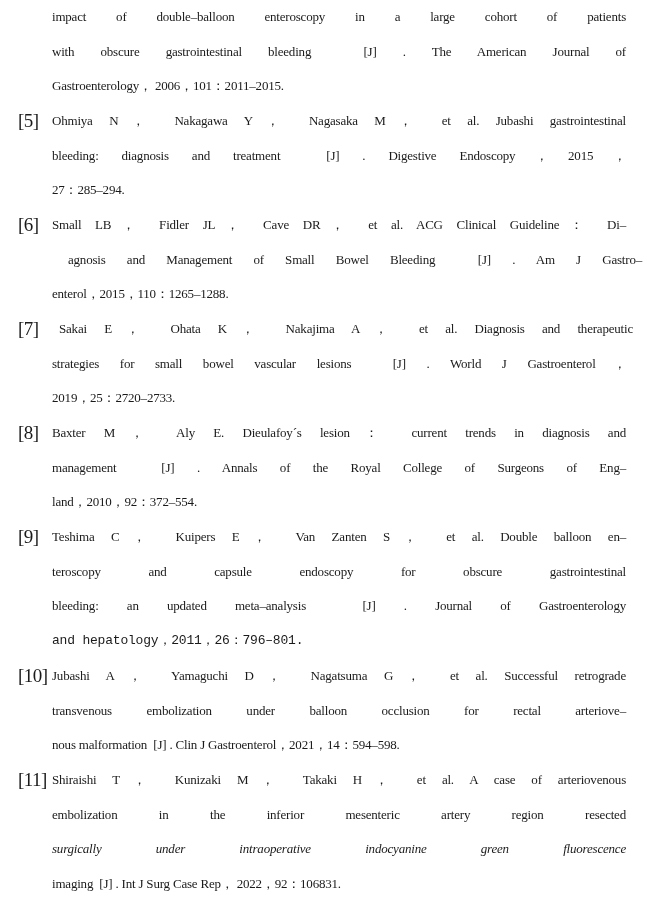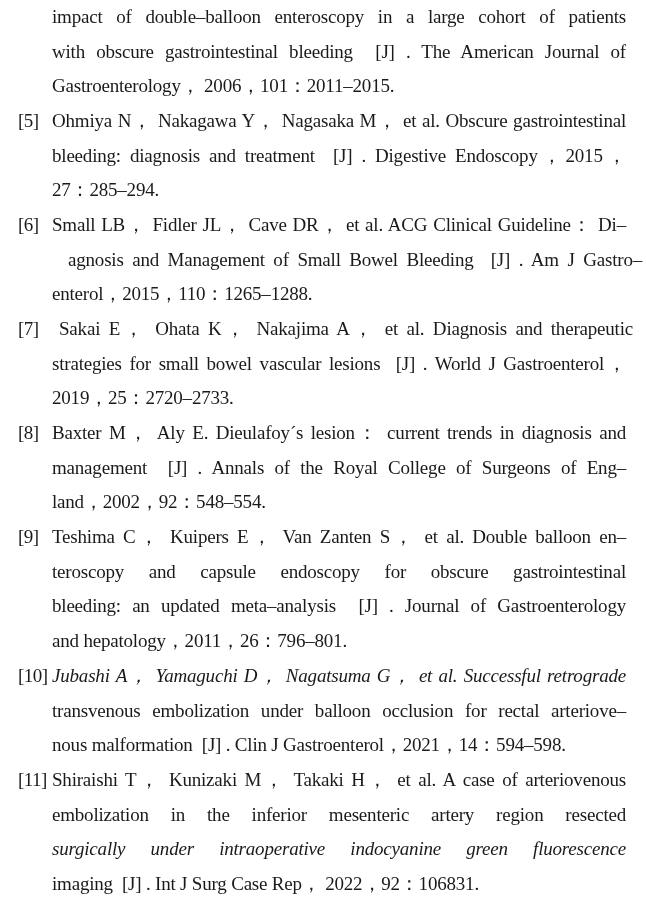--- a/index.html
+++ b/index.html
@@ -6,21 +6,21 @@
     body {
       width: 646px; height: 901px; overflow: hidden; position: relative;
       font-family: "Liberation Serif", "DejaVu Serif", serif;
       color: #1a1a1a;
     }
     .refs { position: absolute; left: 0; top: 0; width: 646px; }
     .line {
       position: absolute;
       height: 34.7px;
       line-height: 34.7px;
-      font-size: 19px;
+      font-size: 13px;
       white-space: nowrap;
       letter-spacing: -0.2px;
     }
     .line.just {
       text-align: justify;
       text-align-last: justify;
     }
     .num {
       position: absolute;
       left: 18px;
@@ -36,21 +36,21 @@
 <div class="refs">
 
   <div>
     <div class="line just" style="top:0px;left:52px;width:574px;">impact of double–balloon enteroscopy in a large cohort of patients</div>
     <div class="line just" style="top:34.7px;left:52px;width:574px;">with obscure gastrointestinal bleeding &nbsp;[J]&nbsp;. The American Journal of</div>
     <div class="line" style="top:69.4px;left:52px;">Gastroenterology， 2006，101：2011–2015.</div>
   </div>
 
   <div>
     <span class="num" style="top:104px;">[5]</span>
-    <div class="line just" style="top:104px;left:52px;width:574px;">Ohmiya N， Nakagawa Y， Nagasaka M， et al. Obscure gastrointestinal</div>
+    <div class="line just" style="top:104px;left:52px;width:574px;">Ohmiya N， Nakagawa Y， Nagasaka M， et al. Jubashi gastrointestinal</div>
     <div class="line just" style="top:138.7px;left:52px;width:574px;">bleeding: diagnosis and treatment &nbsp;[J]&nbsp;. Digestive Endoscopy，2015，</div>
     <div class="line" style="top:173.4px;left:52px;">27：285–294.</div>
   </div>
 
   <div>
     <span class="num" style="top:208px;">[6]</span>
     <div class="line just" style="top:208px;left:52px;width:574px;">Small LB， Fidler JL， Cave DR， et al. ACG Clinical Guideline： Di–</div>
     <div class="line just" style="top:242.7px;left:68px;width:574px;">agnosis and Management of Small Bowel Bleeding &nbsp;[J]&nbsp;. Am J Gastro–</div>
     <div class="line" style="top:277.4px;left:52px;">enterol，2015，110：1265–1288.</div>
   </div>
@@ -59,34 +59,34 @@
     <span class="num" style="top:312px;">[7]</span>
     <div class="line just" style="top:312px;left:59px;width:574px;">Sakai E， Ohata K， Nakajima A， et al. Diagnosis and therapeutic</div>
     <div class="line just" style="top:346.7px;left:52px;width:574px;">strategies for small bowel vascular lesions &nbsp;[J]&nbsp;. World J Gastroenterol，</div>
     <div class="line" style="top:381.4px;left:52px;">2019，25：2720–2733.</div>
   </div>
 
   <div>
     <span class="num" style="top:416px;">[8]</span>
     <div class="line just" style="top:416px;left:52px;width:574px;">Baxter M， Aly E. Dieulafoy´s lesion： current trends in diagnosis and</div>
     <div class="line just" style="top:450.7px;left:52px;width:574px;">management &nbsp;[J]&nbsp;. Annals of the Royal College of Surgeons of Eng–</div>
-    <div class="line" style="top:485.4px;left:52px;">land，2002，92：548–554.</div>
+    <div class="line" style="top:485.4px;left:52px;">land，2010，92：372–554.</div>
   </div>
 
   <div>
     <span class="num" style="top:520px;">[9]</span>
     <div class="line just" style="top:520px;left:52px;width:574px;">Teshima C， Kuipers E， Van Zanten S， et al. Double balloon en–</div>
     <div class="line just" style="top:554.7px;left:52px;width:574px;">teroscopy and capsule endoscopy for obscure gastrointestinal</div>
     <div class="line just" style="top:589.4px;left:52px;width:574px;">bleeding: an updated meta–analysis &nbsp;[J]&nbsp;. Journal of Gastroenterology</div>
-    <div class="line" style="top:624.1px;left:52px;">and hepatology，2011，26：796–801.</div>
+    <div class="line" style="top:624.1px;left:52px;font-family:Liberation Mono, monospace;">and hepatology，2011，26：796–801.</div>
   </div>
 
   <div>
     <span class="num" style="top:659px;">[10]</span>
-    <div class="line just" style="top:659px;left:52px;width:574px;font-style:italic;">Jubashi A， Yamaguchi D， Nagatsuma G， et al. Successful retrograde</div>
+    <div class="line just" style="top:659px;left:52px;width:574px;">Jubashi A， Yamaguchi D， Nagatsuma G， et al. Successful retrograde</div>
     <div class="line just" style="top:693.7px;left:52px;width:574px;">transvenous embolization under balloon occlusion for rectal arteriove–</div>
     <div class="line" style="top:728.4px;left:52px;">nous malformation &nbsp;[J]&nbsp;. Clin J Gastroenterol，2021，14：594–598.</div>
   </div>
 
   <div>
     <span class="num" style="top:763px;text-align:right;">[11]</span>
     <div class="line just" style="top:763px;left:52px;width:574px;">Shiraishi T， Kunizaki M， Takaki H， et al. A case of arteriovenous</div>
     <div class="line just" style="top:797.7px;left:52px;width:574px;">embolization in the inferior mesenteric artery region resected</div>
     <div class="line just" style="top:832.4px;left:52px;width:574px;font-style:italic;">surgically under intraoperative indocyanine green fluorescence</div>
     <div class="line" style="top:867.1px;left:52px;">imaging &nbsp;[J]&nbsp;. Int J Surg Case Rep， 2022，92：106831.</div>

